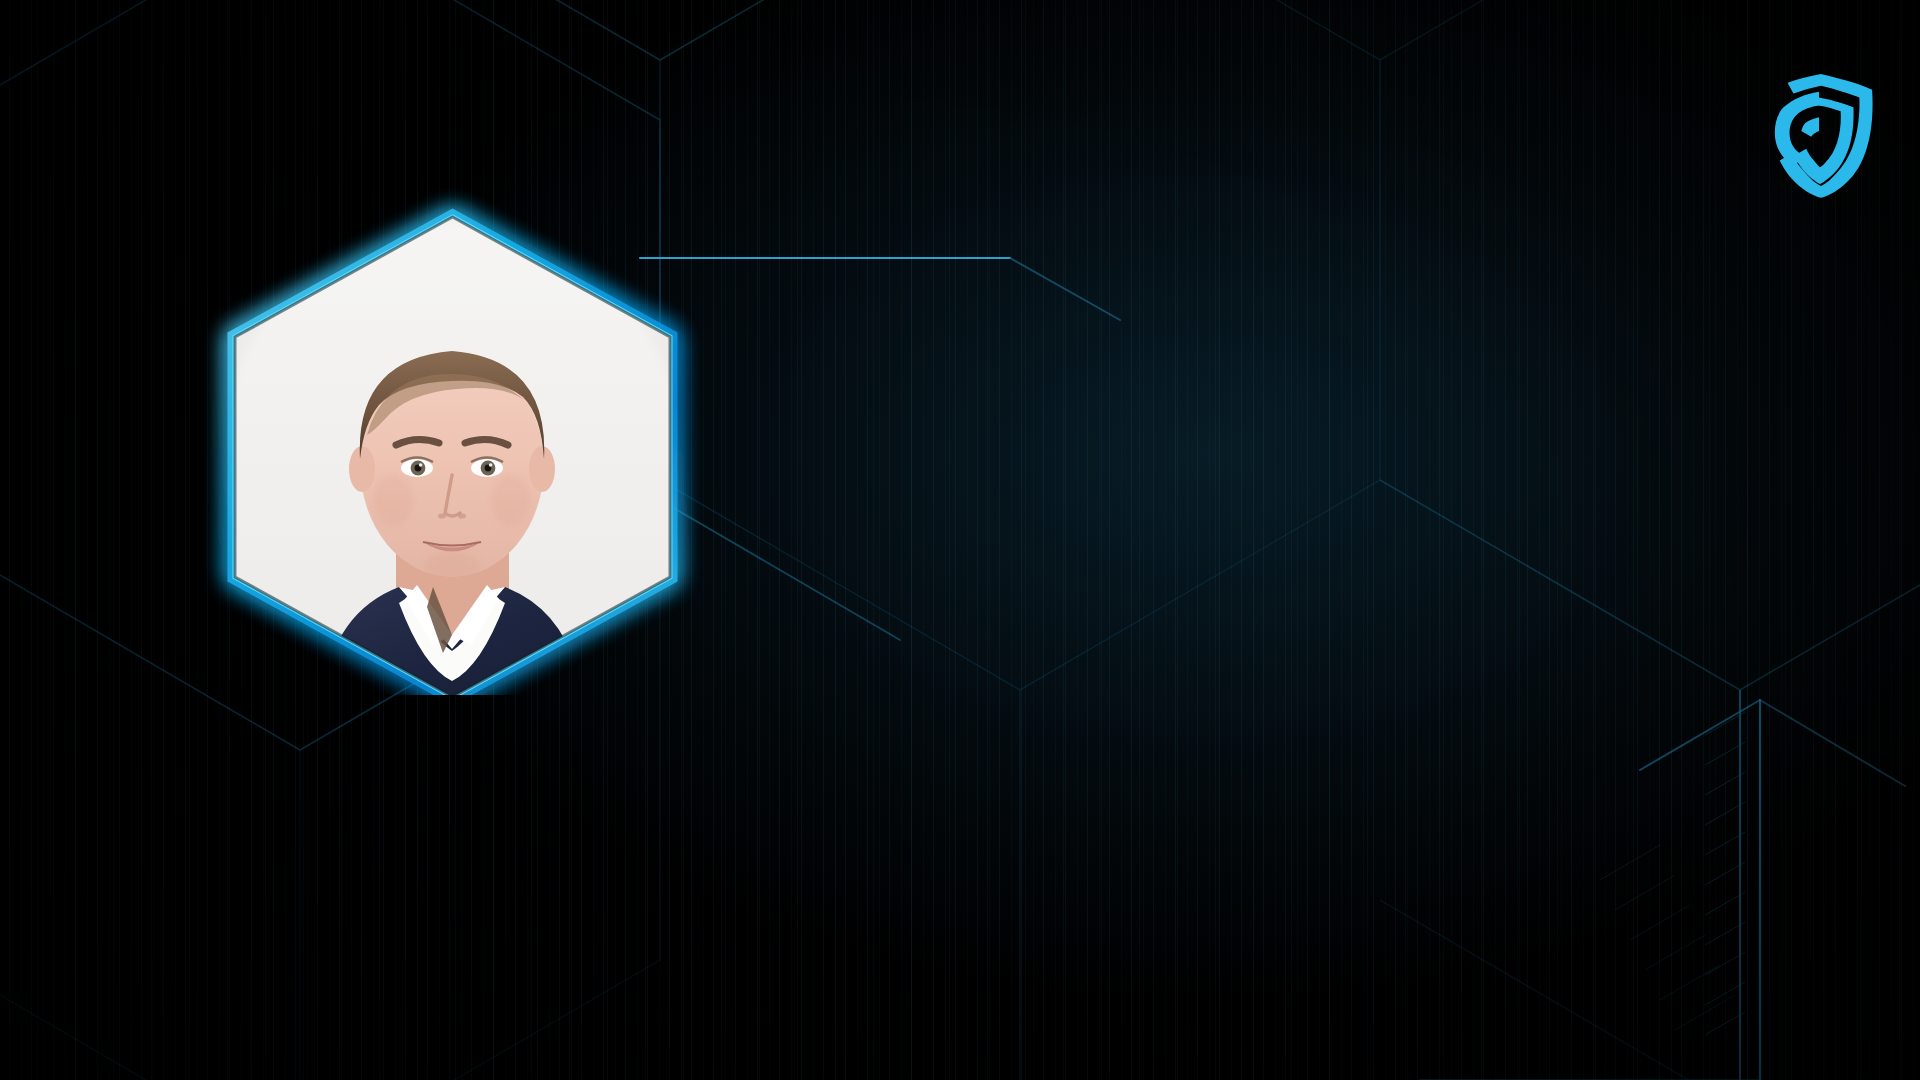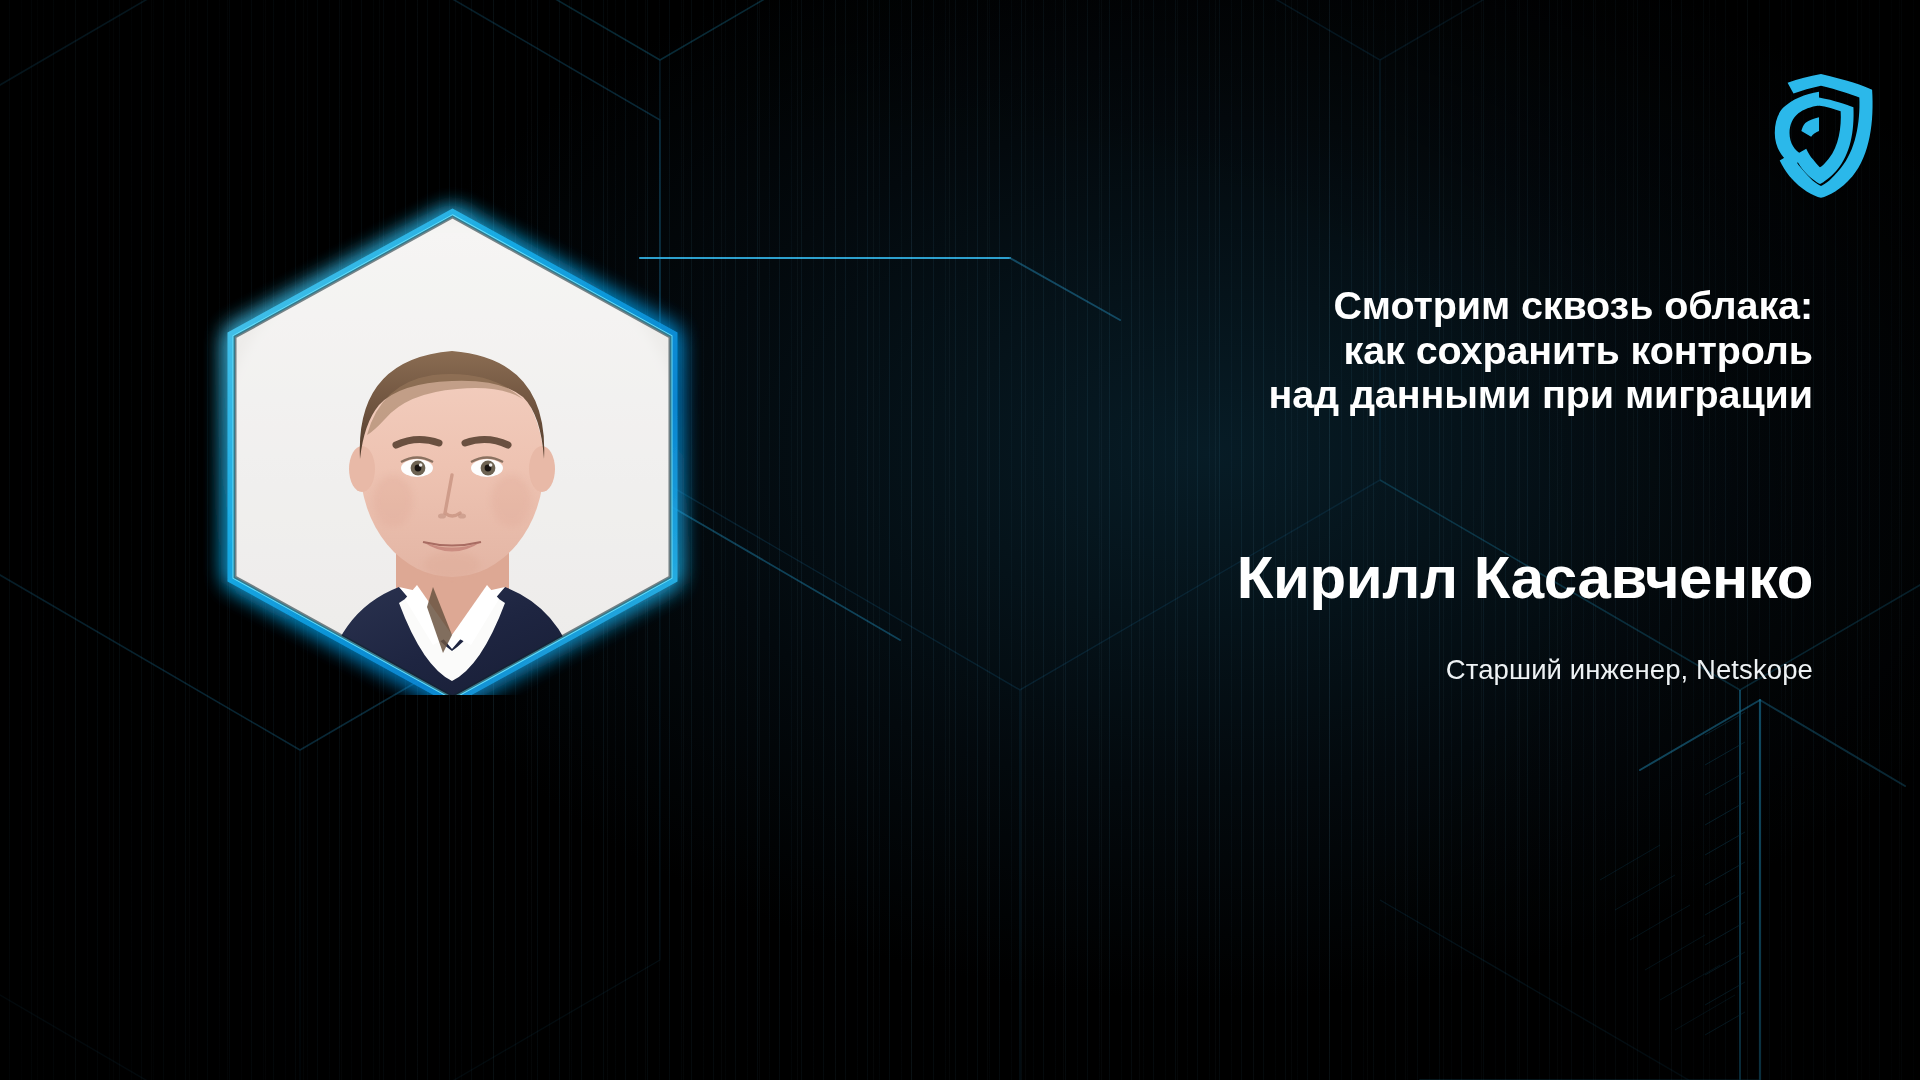--- a/index.html
+++ b/index.html
@@ -330,26 +330,14 @@
 
         <ellipse cx="281" cy="382" rx="28" ry="14" fill="#dda894" opacity="0.35" filter="url(#softBlur)"></ellipse>
         <ellipse cx="222" cy="318" rx="20" ry="26" fill="#dfa896" opacity="0.3" filter="url(#softBlur)"></ellipse>
         <ellipse cx="340" cy="318" rx="20" ry="26" fill="#dfa896" opacity="0.3" filter="url(#softBlur)"></ellipse>
       </g>
 
       <polygon points="281.5,34 499,154 499,394 281.5,514 64,394 64,154" fill="none" stroke="#0b2630" stroke-width="3" opacity="0.55"></polygon>
     </svg>
   </div>
 
-  <div class="copy">
-
-    <div class="title">
-      <span class="ln">Смотрим сквозь облака:</span>
-      <span class="ln">как сохранить контроль</span>
-      <span class="ln">над данными при миграции</span>
-    </div>
-
-    <div class="speaker">Кирилл Касавченко</div>
-
-    <div class="role">Старший инженер, Netskope</div>
-  </div>
 
 </div>
 
 </body></html>

